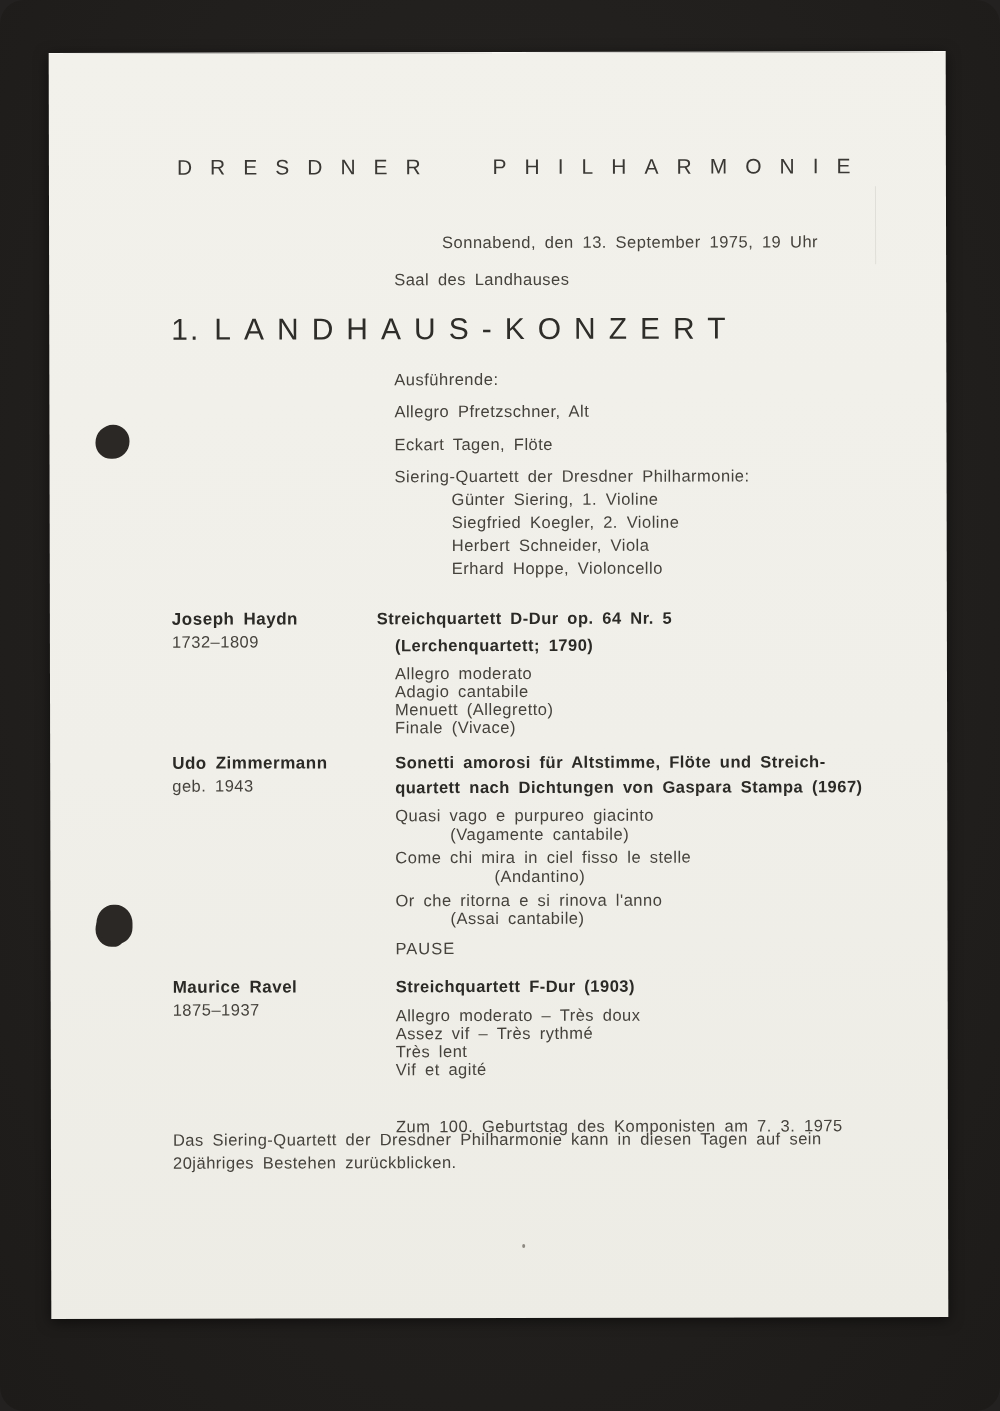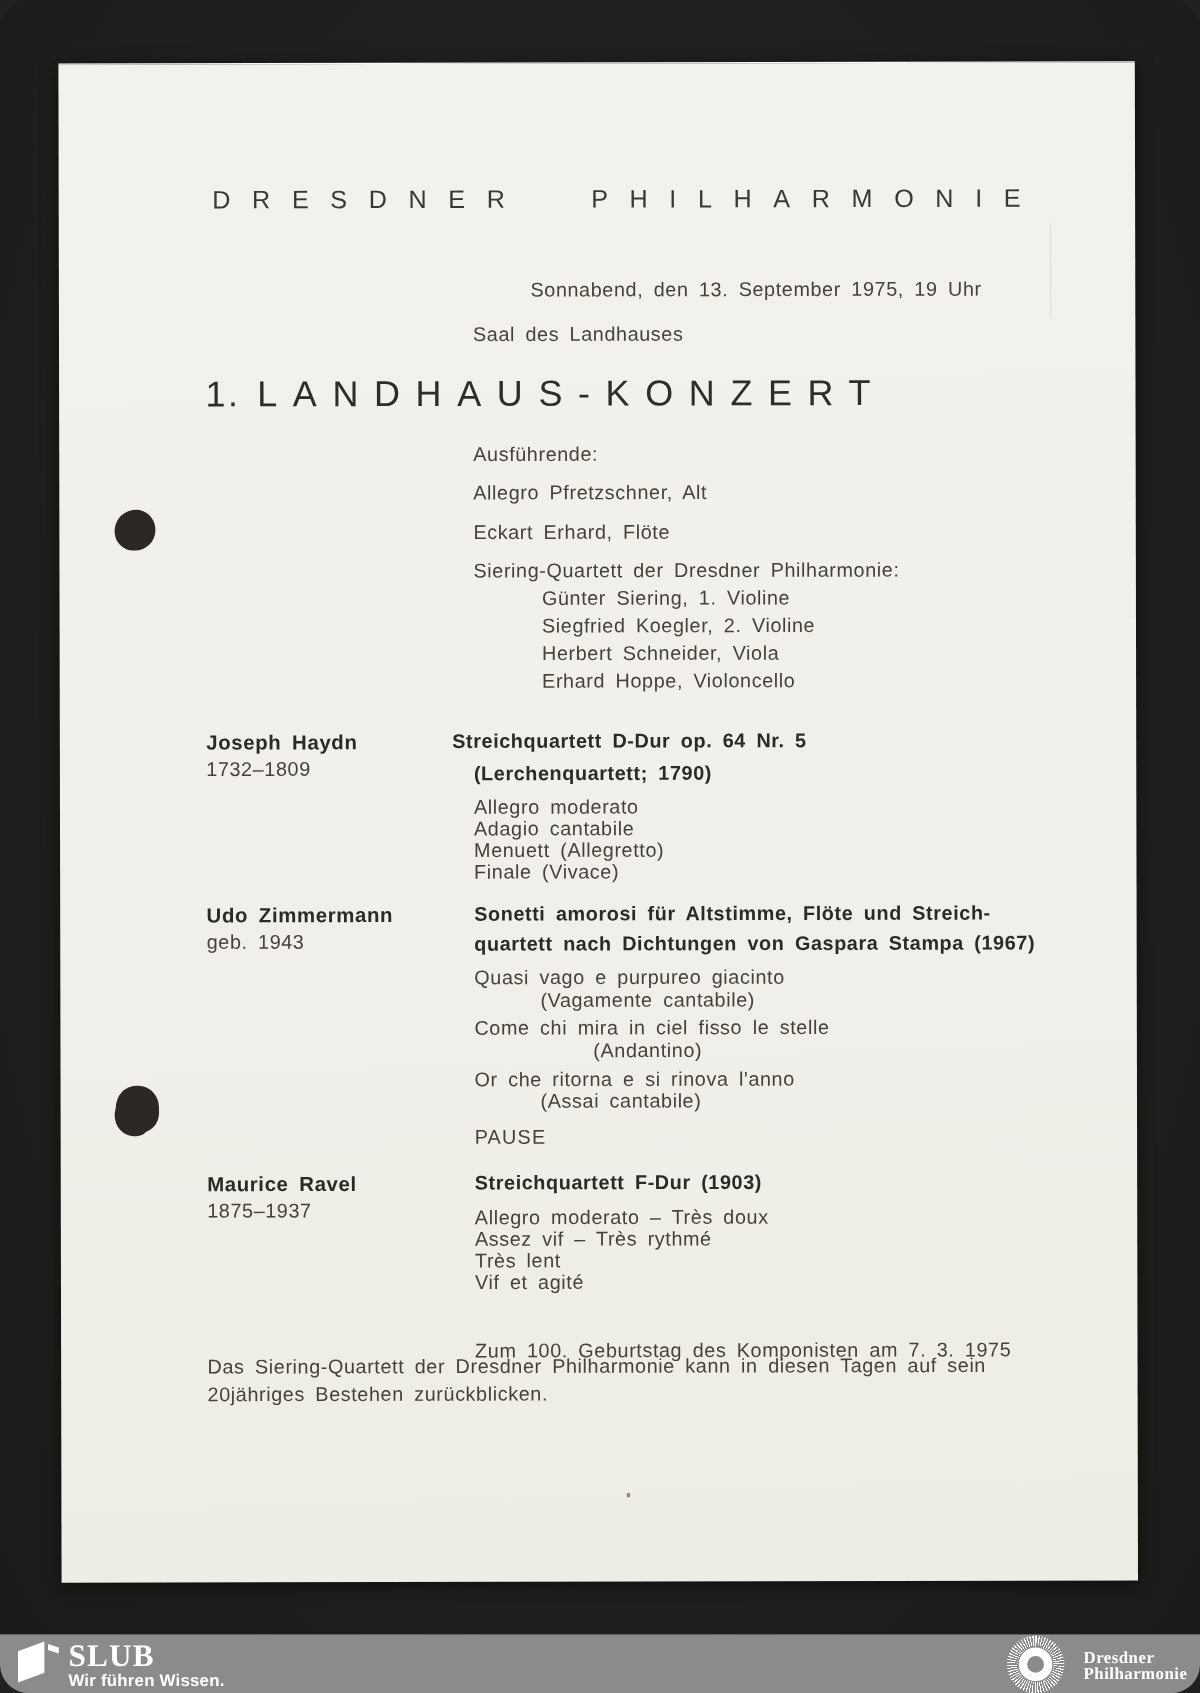--- a/index.html
+++ b/index.html
@@ -52,21 +52,21 @@
 
     <div class="line" style="left:345px;top:180px;margin-left:48px;">Sonnabend, den 13. September 1975, 19 Uhr</div>
     <div class="line" style="left:345px;top:217px;">Saal des Landhauses</div>
 
     <div class="line concert-title" style="left:122px;top:258px;">
       <span class="num">1.</span><span class="ttl">LANDHAUS-KONZERT</span>
     </div>
 
     <div class="line" style="left:345px;top:317px;">Ausführende:</div>
     <div class="line" style="left:345px;top:349px;">Allegro Pfretzschner, Alt</div>
-    <div class="line" style="left:345px;top:382px;">Eckart Erhard, Flöte</div>
+    <div class="line" style="left:345px;top:382px;">Eckart Tagen, Flöte</div>
     <div class="line" style="left:345px;top:414px;">Siering-Quartett der Dresdner Philharmonie:</div>
     <div class="line" style="left:402px;top:437px;">Günter Siering, 1. Violine</div>
     <div class="line" style="left:402px;top:460px;">Siegfried Koegler, 2. Violine</div>
     <div class="line" style="left:402px;top:483px;">Herbert Schneider, Viola</div>
     <div class="line" style="left:402px;top:506px;">Erhard Hoppe, Violoncello</div>
 
     <div class="line bold" style="left:122px;top:556px;font-size:17px;">Joseph Haydn</div>
     <div class="line" style="left:122px;top:579px;text-align:center;">1732–1809</div>
     <div class="line bold" style="left:327px;top:556px;">Streichquartett D-Dur op. 64 Nr. 5</div>
     <div class="line bold" style="left:345px;top:583px;">(Lerchenquartett; 1790)</div>
@@ -99,28 +99,14 @@
 
     <div class="line" style="left:122px;top:1077px;">Das Siering-Quartett der Dresdner Philharmonie kann in diesen Tagen auf sein</div>
     <div class="line" style="left:122px;top:1100px;">20jähriges Bestehen zurückblicken.</div>
 
     <div class="punch-hole hole1"></div>
     <div class="punch-hole hole2"></div>
     <div class="fold-line"></div>
     <div class="speck"></div>
   </div>
 
-  <div class="footer-bar">
-    <svg class="slub-icon" width="38" height="40" viewBox="0 0 38 40">
-      <polygon points="2,10 24,2 24,28 2,36" fill="#ffffff"></polygon>
-      <polygon points="27,4 36,7 36,12 27,9" fill="#ffffff"></polygon>
-    </svg>
-    <div class="slub-wordmark">SLUB</div>
-    <div class="slub-tagline">Wir führen Wissen.</div>
-
-    <div class="starburst"></div>
-    <div class="dp-name">
-      <div>Dresdner</div>
-      <div>Philharmonie</div>
-    </div>
-  </div>
 
 </div>
 
 </body></html>

